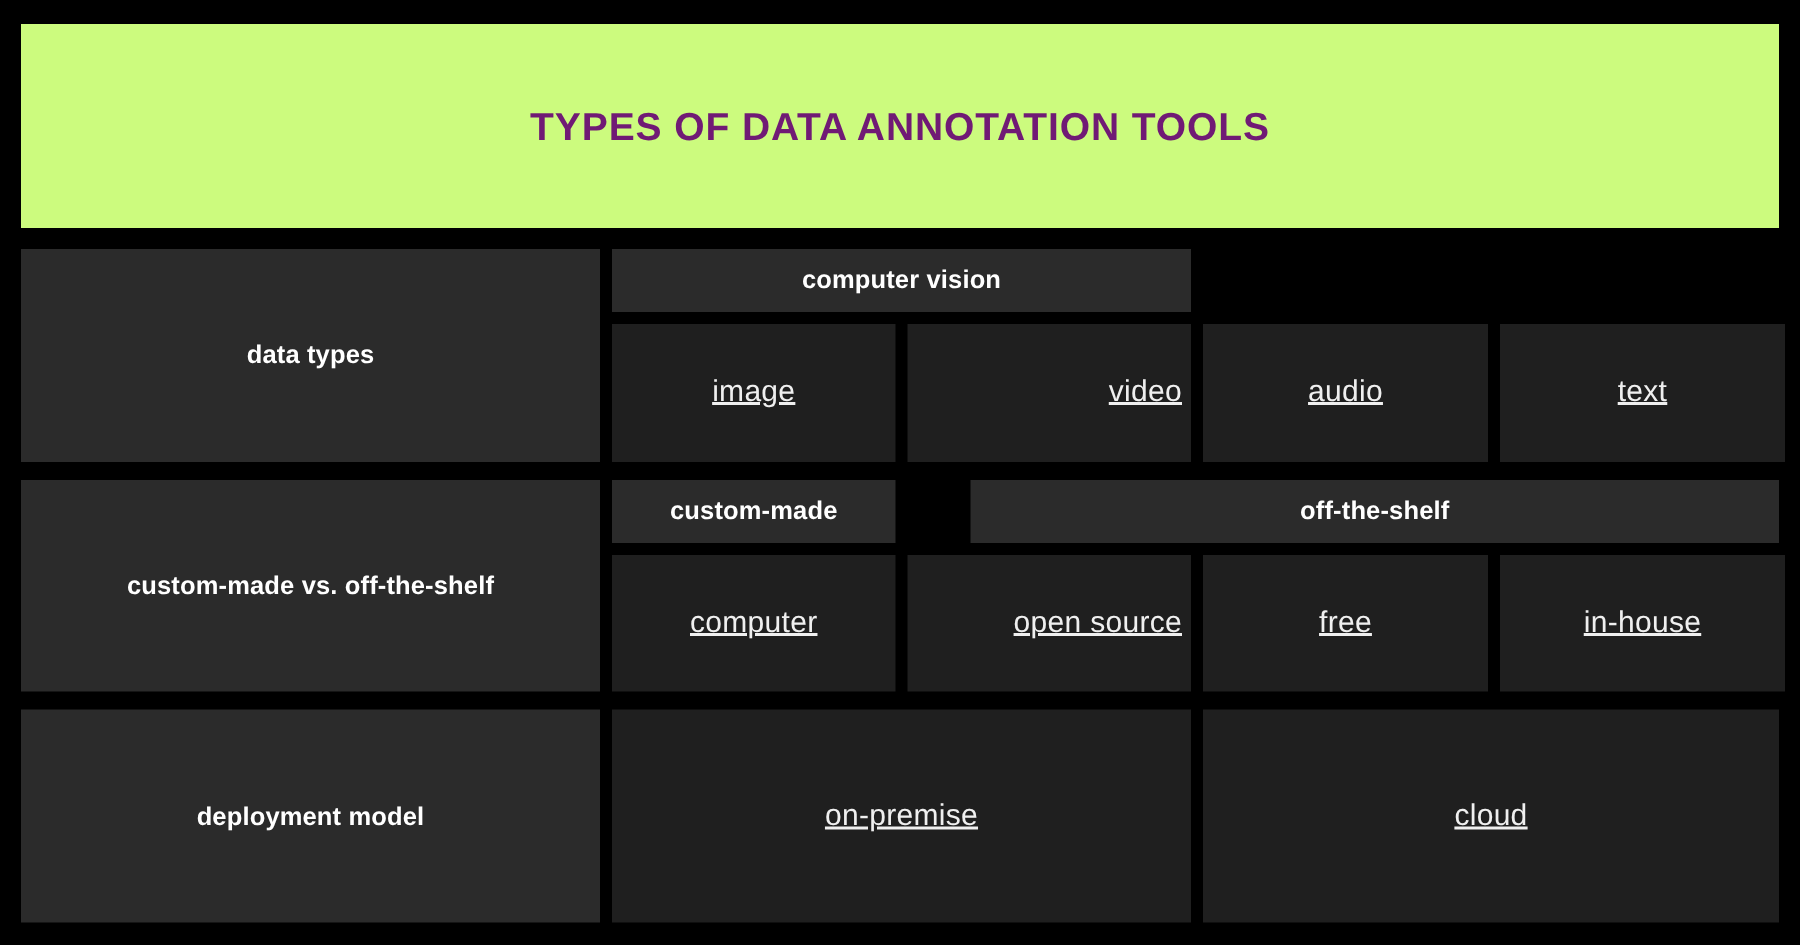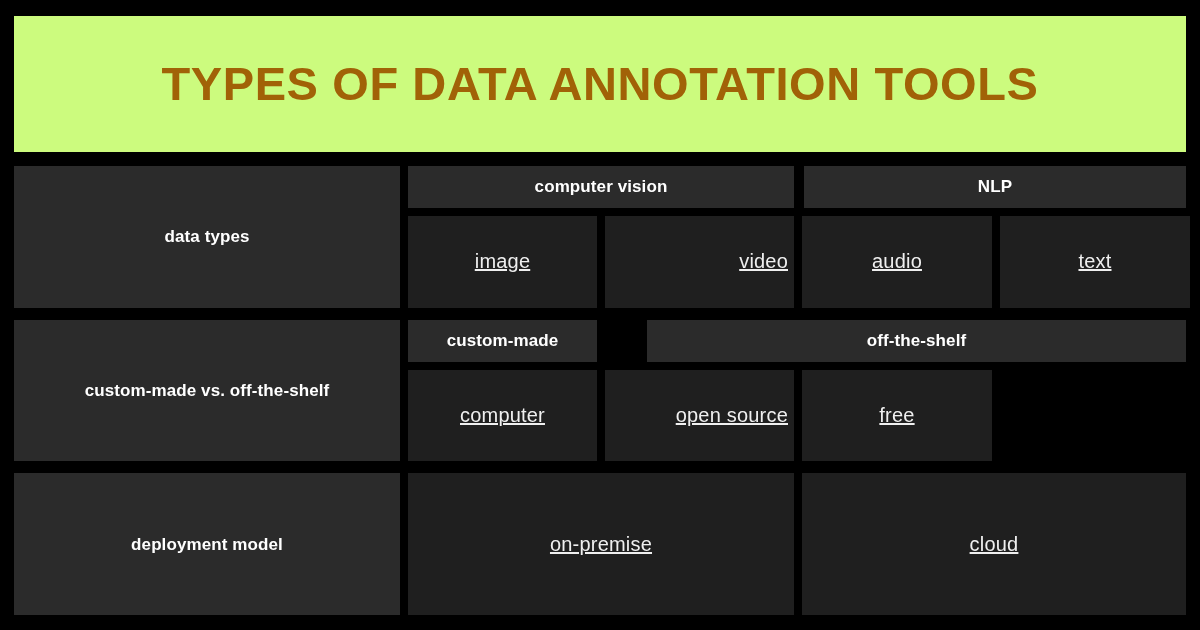--- a/index.html
+++ b/index.html
@@ -31,22 +31,22 @@
   .banner {
     width:100%;
     height:136px;
     background:#ccfb7e;
     display:flex;
     align-items:center;
     justify-content:center;
     flex:0 0 auto;
   }
   .banner-title {
-    color:#a16207;
-    font-size:47px;
+    color:#701a75;
+    font-size:26px;
     font-weight:bold;
     letter-spacing:0.6px;
     text-transform:uppercase;
     text-align:center;
     line-height:1.1;
     font-family:"Liberation Sans", sans-serif;
   }
 
   
   .table {
@@ -167,23 +167,20 @@
 
     <div class="row">
       <div class="label-cell">
         <span class="txt">data types</span>
       </div>
       <div class="row-body">
         <div class="cat-row">
           <div class="cat-cell w-cv">
             <span class="txt">computer vision</span>
           </div>
-          <div class="cat-cell w-nlp">
-            <span class="txt">NLP</span>
-          </div>
         </div>
         <div class="val-row">
           <div class="val-cell w-img">
             <span class="txt">image</span>
           </div>
           <div class="val-cell w-vid">
             <span class="txt">video</span>
           </div>
           <div class="val-cell w-aud">
             <span class="txt">audio</span>
@@ -211,20 +208,23 @@
         <div class="val-row">
           <div class="val-cell w-img">
             <span class="txt">computer</span>
           </div>
           <div class="val-cell w-vid">
             <span class="txt">open source</span>
           </div>
           <div class="val-cell w-aud">
             <span class="txt">free</span>
           </div>
+          <div class="val-cell w-txt">
+            <span class="txt">in-house</span>
+          </div>
         </div>
       </div>
     </div>
 
     <div class="row">
       <div class="label-cell">
         <span class="txt">deployment model</span>
       </div>
       <div class="row-body">
         <div class="val-row">

